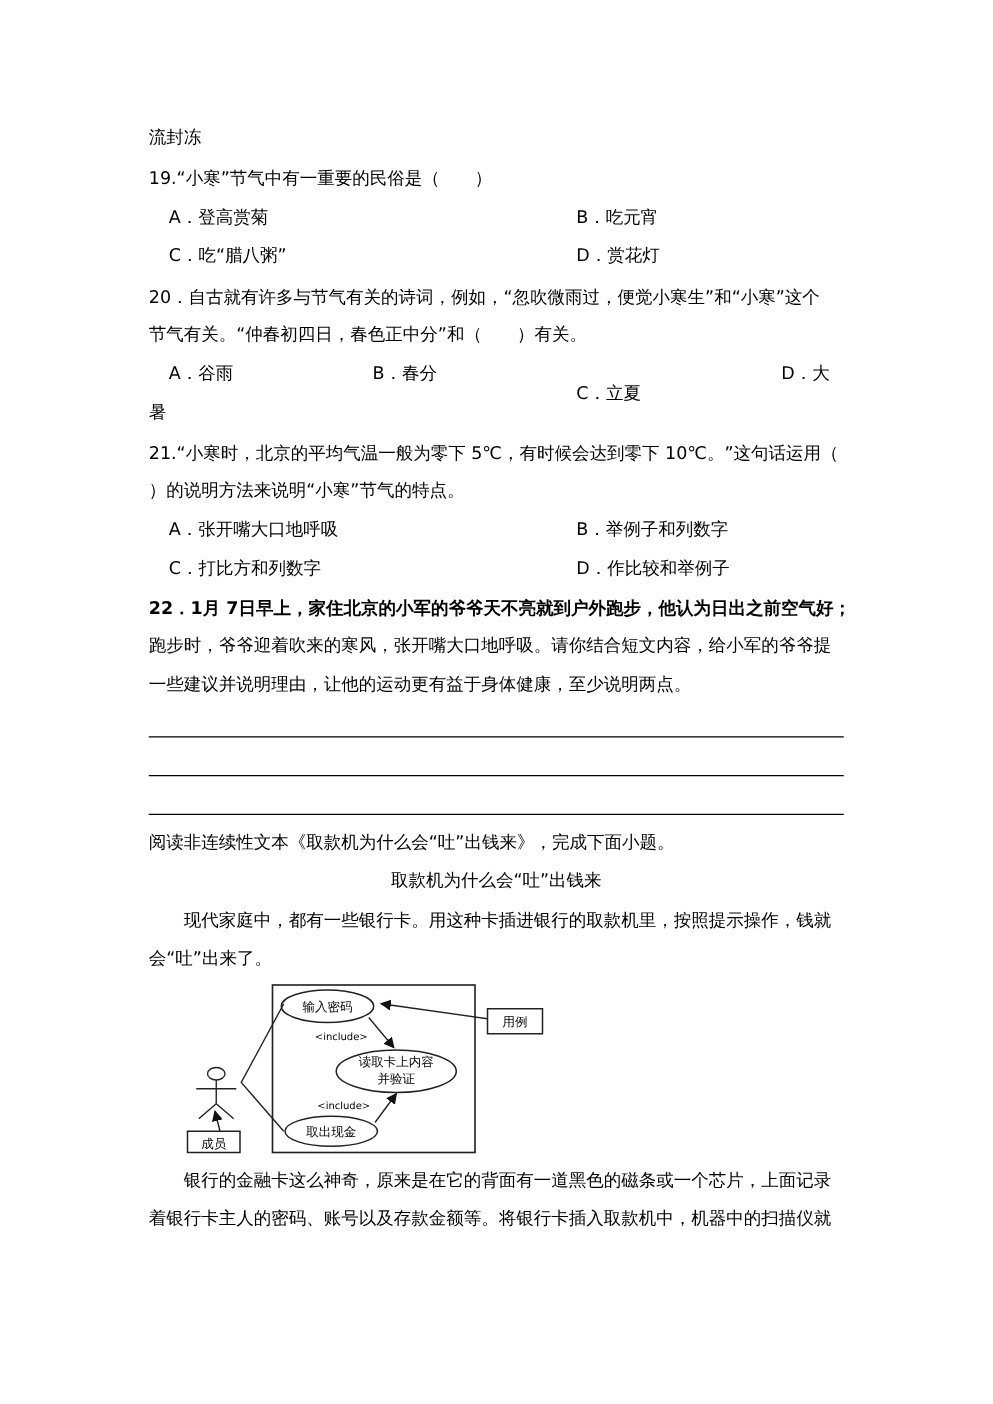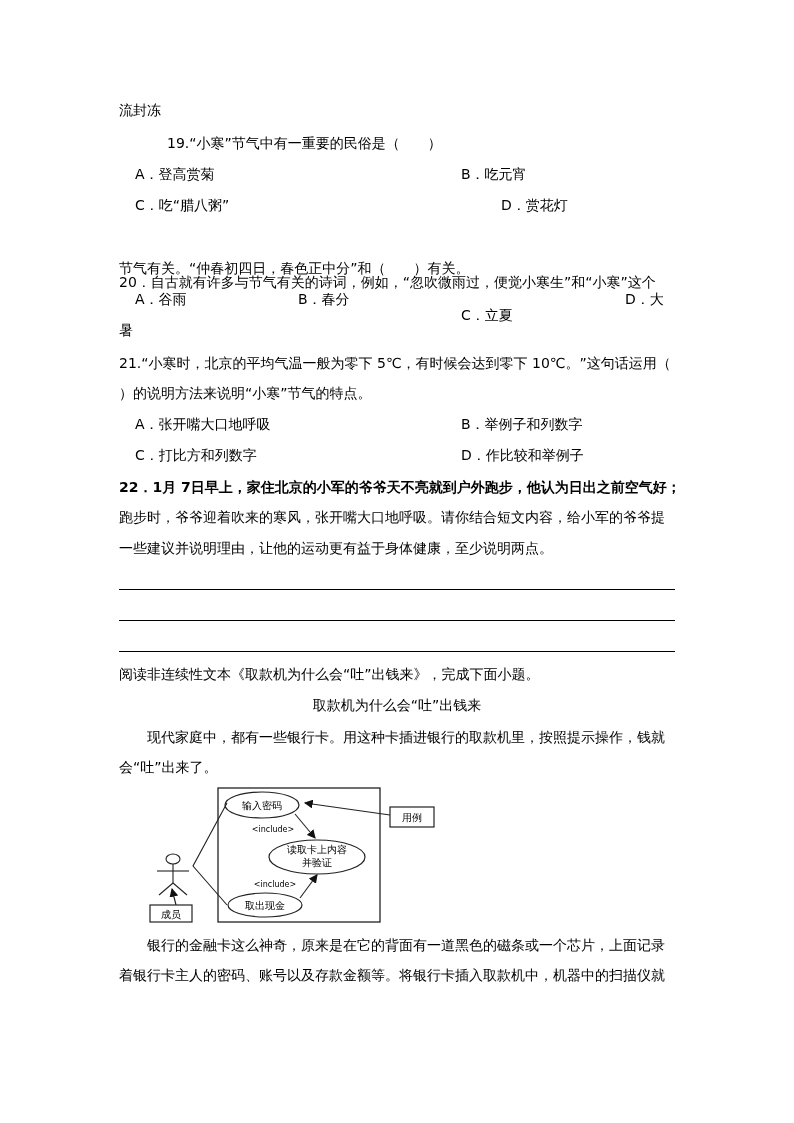--- a/index.html
+++ b/index.html
@@ -12,27 +12,27 @@
     .center { position: absolute; left: 119px; width: 556px; text-align: center; font-size: 14px; line-height: 20px; }
     .diagram { position: absolute; left: 145px; top: 785px; width: 310px; height: 140px; }
   </style>
 </head>
 <body>
 
 <div class="page">
 
   <div class="line" style="top:100px;">流封冻</div>
 
-  <div class="line" style="top:133px;margin-left:48px;">19.“小寒”节气中有一重要的民俗是（　　）</div>
+  <div class="line" style="top:133px;">19.“小寒”节气中有一重要的民俗是（　　）</div>
   <div class="opt" style="left:135px; top:164px;">A．登高赏菊</div>
   <div class="opt" style="left:461px; top:164px;">B．吃元宵</div>
   <div class="opt" style="left:135px; top:195px;">C．吃“腊八粥”</div>
-  <div class="opt" style="left:461px; top:195px;margin-left:40px;">D．赏花灯</div>
+  <div class="opt" style="left:461px; top:195px;">D．赏花灯</div>
 
-  <div class="line" style="top:228px;margin-top:44px;">20．自古就有许多与节气有关的诗词，例如，“忽吹微雨过，便觉小寒生”和“小寒”这个</div>
+  <div class="line" style="top:228px;">20．自古就有许多与节气有关的诗词，例如，“忽吹微雨过，便觉小寒生”和“小寒”这个</div>
   <div class="line" style="top:258px;">节气有关。“仲春初四日，春色正中分”和（　　）有关。</div>
   <div class="opt" style="left:135px; top:289px;">A．谷雨</div>
   <div class="opt" style="left:298px; top:289px;">B．春分</div>
   <div class="opt" style="left:461px; top:289px;margin-top:16px;">C．立夏</div>
   <div class="opt" style="left:625px; top:289px;">D．大</div>
   <div class="line" style="top:320px;">暑</div>
 
   <div class="line" style="top:353px;text-align:center;">21.“小寒时，北京的平均气温一般为零下 5℃，有时候会达到零下 10℃。”这句话运用（</div>
   <div class="line" style="top:383px;">）的说明方法来说明“小寒”节气的特点。</div>
   <div class="opt" style="left:135px; top:414px;">A．张开嘴大口地呼吸</div>

